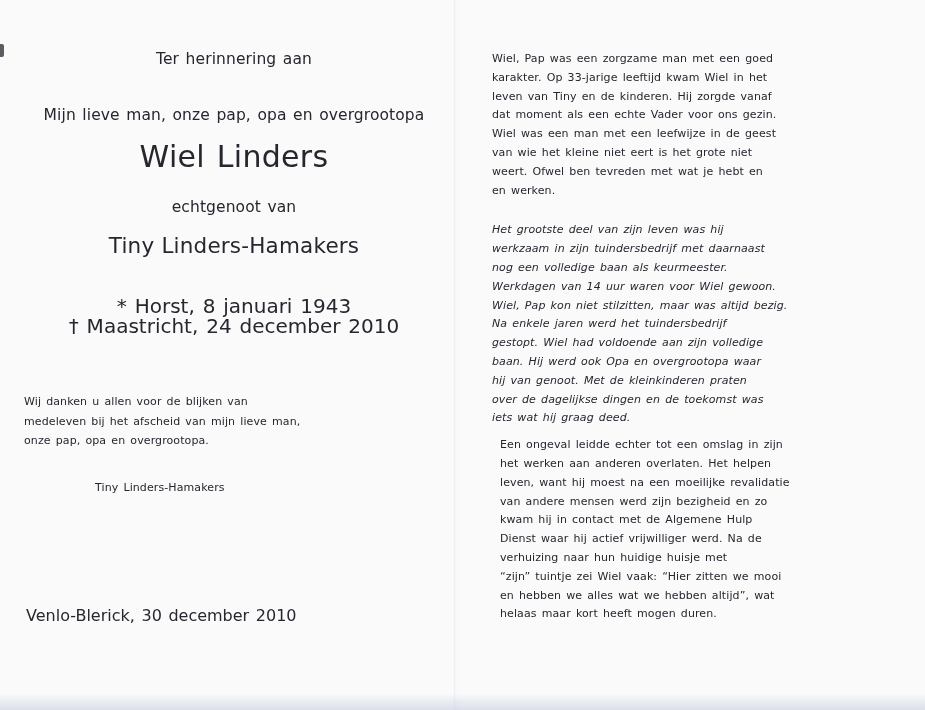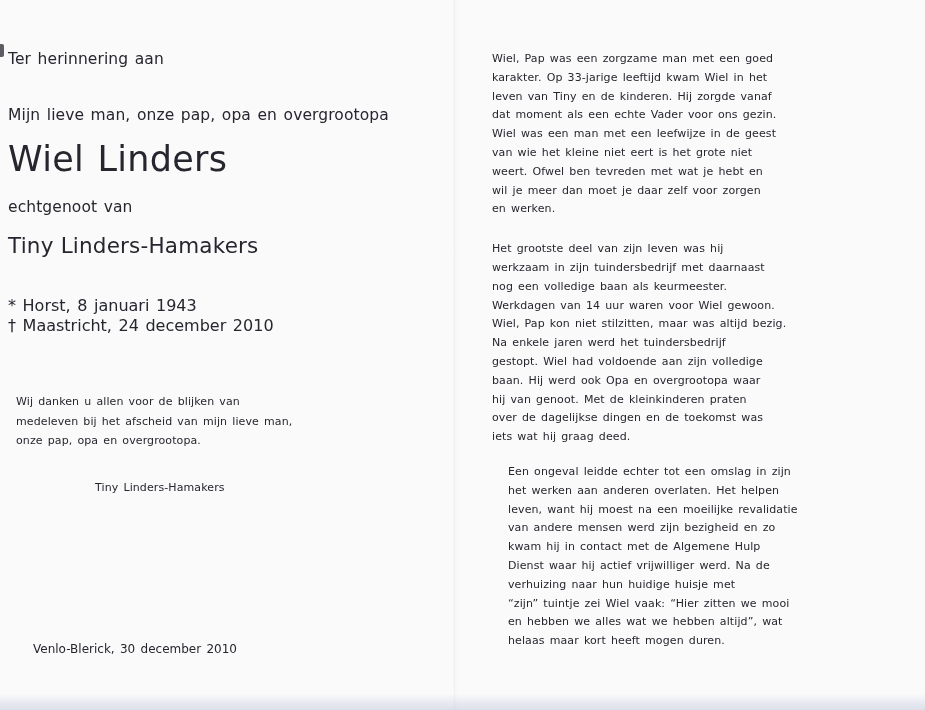--- a/index.html
+++ b/index.html
@@ -8,64 +8,63 @@
     width: 925px;
     height: 710px;
     background: #fafafb;
     font-family: "DejaVu Sans", sans-serif;
     color: #26262e;
     overflow: hidden;
   }
   .abs { position: absolute; }
   .ln { white-space: nowrap; }
 
-  .centered { left: 8px; width: 434px; }
+  .centered { left: 17px; width: 434px; text-align: center; }
 
   .small-line  { font-size: 15.5px; letter-spacing: 0.1px; word-spacing: 1.5px; }
   .body-text   { font-size: 11px; letter-spacing: 0.1px; word-spacing: 1.5px; }
 
   .deceased-name {
-    font-size: 35px;
+    font-size: 30px;
     letter-spacing: 0.3px;
     word-spacing: 2px;
   }
   .spouse-name {
     font-size: 21.5px;
     letter-spacing: 0.2px;
   }
   .dates-block {
-    font-size: 16px;
+    font-size: 20px;
     line-height: 20px;
     word-spacing: 1.5px;
   }
   .thanks-block {
-    left: 16px; top: 392px;
+    left: 24px; top: 392px;
     line-height: 19.5px;
     text-align: left;
   }
   .signature-block {
     left: 95px; top: 479px;
     line-height: 18.8px;
     text-align: left;
   }
   .place-date {
-    left: 26px; top: 642px;
-    font-size: 12px;
+    left: 26px; top: 606px;
+    font-size: 16px;
     word-spacing: 1.5px;
-    margin-left: 7px;
   }
   .right-column {
     left: 492px; top: 50px;
     width: 425px;
     line-height: 18.8px;
     text-align: left;
   }
   .right-column .para-1 { margin: 0 0 21px 0; }
-  .right-column .para-2 { margin: 0 0 6px 0; }
-  .right-column .para-3 { margin: 16px; }
+  .right-column .para-2 { margin: 0 0 6px 0; font-style: italic; }
+  .right-column .para-3 { margin: 8px; }
 
   
   .fold-line {
     left: 453px; top: 0; width: 5px; height: 710px;
     background: linear-gradient(90deg,
       rgba(140,145,165,0) 0%,
       rgba(140,145,165,0.10) 35%,
       rgba(255,255,255,0.30) 60%,
       rgba(140,145,165,0.05) 100%);
     pointer-events: none;
@@ -123,21 +122,20 @@
 
   <div class="abs right-column body-text">
     <div class="para-1">
         <div class="ln">Wiel, Pap was een zorgzame man met een goed</div>
         <div class="ln">karakter. Op 33-jarige leeftijd kwam Wiel in het</div>
         <div class="ln">leven van Tiny en de kinderen. Hij zorgde vanaf</div>
         <div class="ln">dat moment als een echte Vader voor ons gezin.</div>
         <div class="ln">Wiel was een man met een leefwijze in de geest</div>
         <div class="ln">van wie het kleine niet eert is het grote niet</div>
         <div class="ln">weert. Ofwel ben tevreden met wat je hebt en</div>
-        <div class="ln">wil je meer dan moet je daar zelf voor zorgen</div>
         <div class="ln">en werken.</div>
       </div>
     <div class="para-2">
         <div class="ln">Het grootste deel van zijn leven was hij</div>
         <div class="ln">werkzaam in zijn tuindersbedrijf met daarnaast</div>
         <div class="ln">nog een volledige baan als keurmeester.</div>
         <div class="ln">Werkdagen van 14 uur waren voor Wiel gewoon.</div>
         <div class="ln">Wiel, Pap kon niet stilzitten, maar was altijd bezig.</div>
         <div class="ln">Na enkele jaren werd het tuindersbedrijf</div>
         <div class="ln">gestopt. Wiel had voldoende aan zijn volledige</div>

